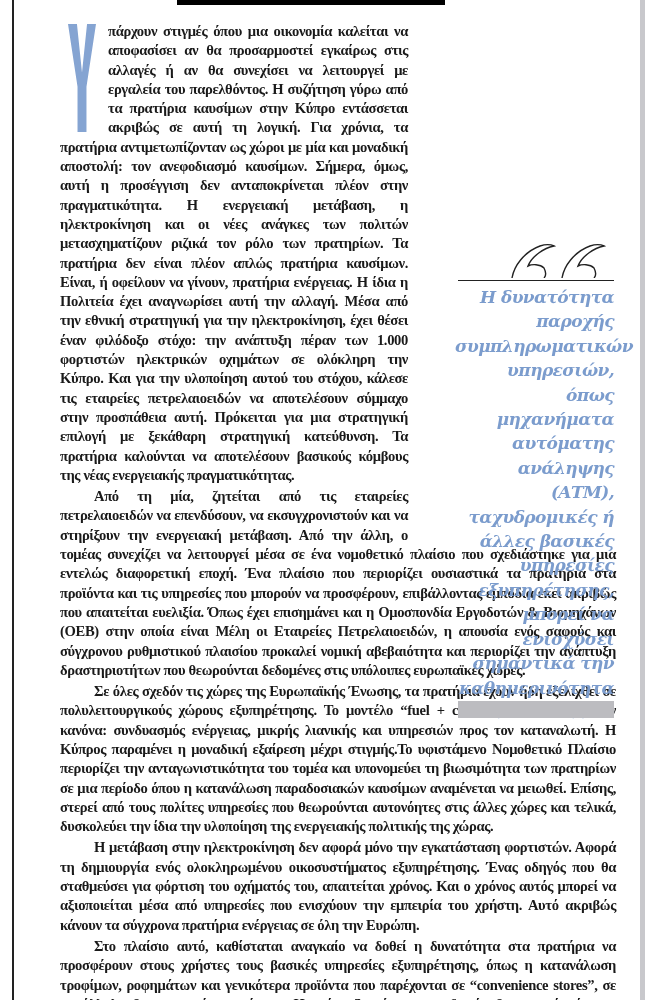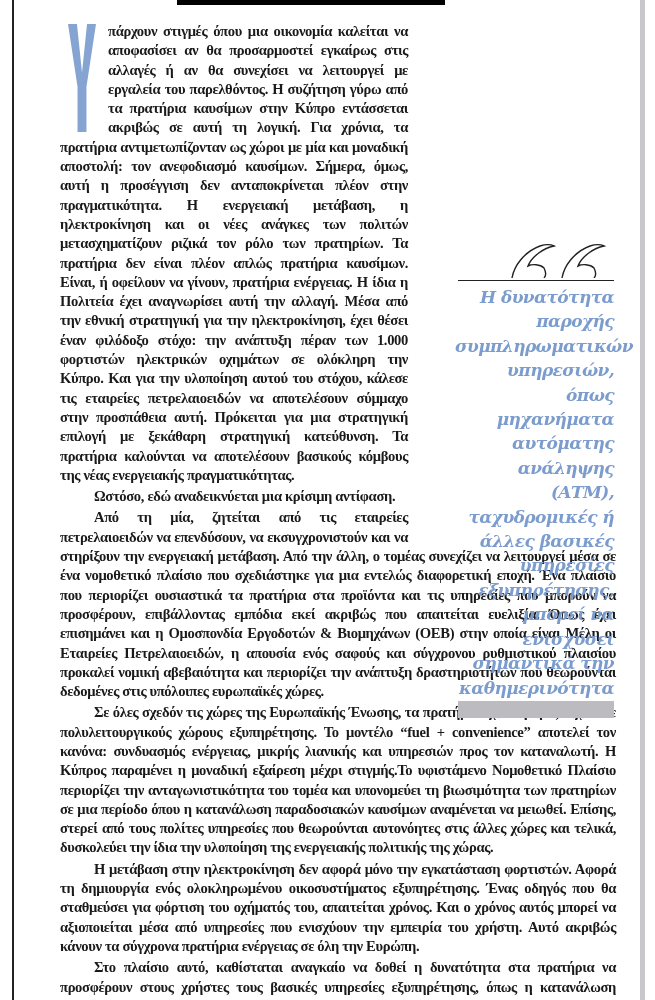--- a/index.html
+++ b/index.html
@@ -40,21 +40,20 @@
 <body>
 
 <div class="left-border"></div>
 <div class="top-bar"></div>
 <div class="right-rule"></div>
 
 <div class="article">
   <div class="pullquote-spacer"></div>
   <div class="dropcap"></div>
   <p>πάρχουν στιγμές όπου μια οικονομία καλείται να αποφασίσει αν θα προσαρμοστεί εγκαίρως στις αλλαγές ή αν θα συνεχίσει να λειτουργεί με εργαλεία του παρελθόντος. Η συζήτηση γύρω από τα πρατήρια καυσίμων στην Κύπρο εντάσσεται ακριβώς σε αυτή τη λογική. Για χρόνια, τα πρατήρια αντιμετωπίζονταν ως χώροι με μία και μοναδική αποστολή: τον ανεφοδιασμό καυσίμων. Σήμερα, όμως, αυτή η προσέγγιση δεν ανταποκρίνεται πλέον στην πραγματικότητα. Η ενεργειακή μετάβαση, η ηλεκτροκίνηση και οι νέες ανάγκες των πολιτών μετασχηματίζουν ριζικά τον ρόλο των πρατηρίων. Τα πρατήρια δεν είναι πλέον απλώς πρατήρια καυσίμων. Είναι, ή οφείλουν να γίνουν, πρατήρια ενέργειας. Η ίδια η Πολιτεία έχει αναγνωρίσει αυτή την αλλαγή. Μέσα από την εθνική στρατηγική για την ηλεκτροκίνηση, έχει θέσει έναν φιλόδοξο στόχο: την ανάπτυξη πέραν των 1.000 φορτιστών ηλεκτρικών οχημάτων σε ολόκληρη την Κύπρο. Και για την υλοποίηση αυτού του στόχου, κάλεσε τις εταιρείες πετρελαιοειδών να αποτελέσουν σύμμαχο στην προσπάθεια αυτή. Πρόκειται για μια στρατηγική επιλογή με ξεκάθαρη στρατηγική κατεύθυνση. Τα πρατήρια καλούνται να αποτελέσουν βασικούς κόμβους της νέας ενεργειακής πραγματικότητας.</p>
-  <p class="indent">Ωστόσο, εδώ αναδεικνύεται μια κρίσιμη αντίφαση.</p>
   <p class="indent">Από τη μία, ζητείται από τις εταιρείες πετρελαιοειδών να επενδύσουν, να εκσυγχρονιστούν και να στηρίξουν την ενεργειακή μετάβαση. Από την άλλη, ο τομέας συνεχίζει να λειτουργεί μέσα σε ένα νομοθετικό πλαίσιο που σχεδιάστηκε για μια εντελώς διαφορετική εποχή. Ένα πλαίσιο που περιορίζει ουσιαστικά τα πρατήρια στα προϊόντα και τις υπηρεσίες που μπορούν να προσφέρουν, επιβάλλοντας εμπόδια εκεί ακριβώς που απαιτείται ευελιξία. Όπως έχει επισημάνει και η Ομοσπονδία Εργοδοτών &amp; Βιομηχάνων (ΟΕΒ) στην οποία είναι Μέλη οι Εταιρείες Πετρελαιοειδών, η απουσία ενός σαφούς και σύγχρονου ρυθμιστικού πλαισίου προκαλεί νομική αβεβαιότητα και περιορίζει την ανάπτυξη δραστηριοτήτων που θεωρούνται δεδομένες στις υπόλοιπες ευρωπαϊκές χώρες.</p>
   <p class="indent">Σε όλες σχεδόν τις χώρες της Ευρωπαϊκής Ένωσης, τα πρατήρια έχουν ήδη εξελιχθεί σε πολυλειτουργικούς χώρους εξυπηρέτησης. Το μοντέλο “fuel + convenience” αποτελεί τον κανόνα: συνδυασμός ενέργειας, μικρής λιανικής και υπηρεσιών προς τον καταναλωτή. Η Κύπρος παραμένει η μοναδική εξαίρεση μέχρι στιγμής.Το υφιστάμενο Νομοθετικό Πλαίσιο περιορίζει την ανταγωνιστικότητα του τομέα και υπονομεύει τη βιωσιμότητα των πρατηρίων σε μια περίοδο όπου η κατανάλωση παραδοσιακών καυσίμων αναμένεται να μειωθεί. Επίσης, στερεί από τους πολίτες υπηρεσίες που θεωρούνται αυτονόητες στις άλλες χώρες και τελικά, δυσκολεύει την ίδια την υλοποίηση της ενεργειακής πολιτικής της χώρας.</p>
   <p class="indent">Η μετάβαση στην ηλεκτροκίνηση δεν αφορά μόνο την εγκατάσταση φορτιστών. Αφορά τη δημιουργία ενός ολοκληρωμένου οικοσυστήματος εξυπηρέτησης. Ένας οδηγός που θα σταθμεύσει για φόρτιση του οχήματός του, απαιτείται χρόνος. Και ο χρόνος αυτός μπορεί να αξιοποιείται μέσα από υπηρεσίες που ενισχύουν την εμπειρία του χρήστη. Αυτό ακριβώς κάνουν τα σύγχρονα πρατήρια ενέργειας σε όλη την Ευρώπη.</p>
   <p class="indent">Στο πλαίσιο αυτό, καθίσταται αναγκαίο να δοθεί η δυνατότητα στα πρατήρια να προσφέρουν στους χρήστες τους βασικές υπηρεσίες εξυπηρέτησης, όπως η κατανάλωση τροφίμων, ροφημάτων και γενικότερα προϊόντα που παρέχονται σε “convenience stores”, σε κατάλληλα διαμορφωμένους χώρους. Η ανάπτυξη τέτοιων υποδομών δεν αφορά μόνο τη βελτίωση της εμπειρίας του καταναλωτή, αλλά συμβάλλει ουσιαστικά στην οδική ασφάλεια, επιτρέποντας την ανάπαυση των οδηγών και ιδιαίτερα των επαγγελματιών οδηγών, οι οποίοι διανύουν μεγάλες αποστάσεις σε καθημερινή βάση.</p>
 
 </div>
 
 <div class="pullquote">
   <svg class="quote-mark" viewBox="0 0 106 36">
     <path d="M2 36 C4 24, 14 10, 30 4 C36 2, 40 2, 44 4 C34 6, 22 14, 18 24 C22 22, 30 22, 34 26 C36 30, 36 34, 34 36" fill="none" stroke="#222" stroke-width="1.4"></path>

